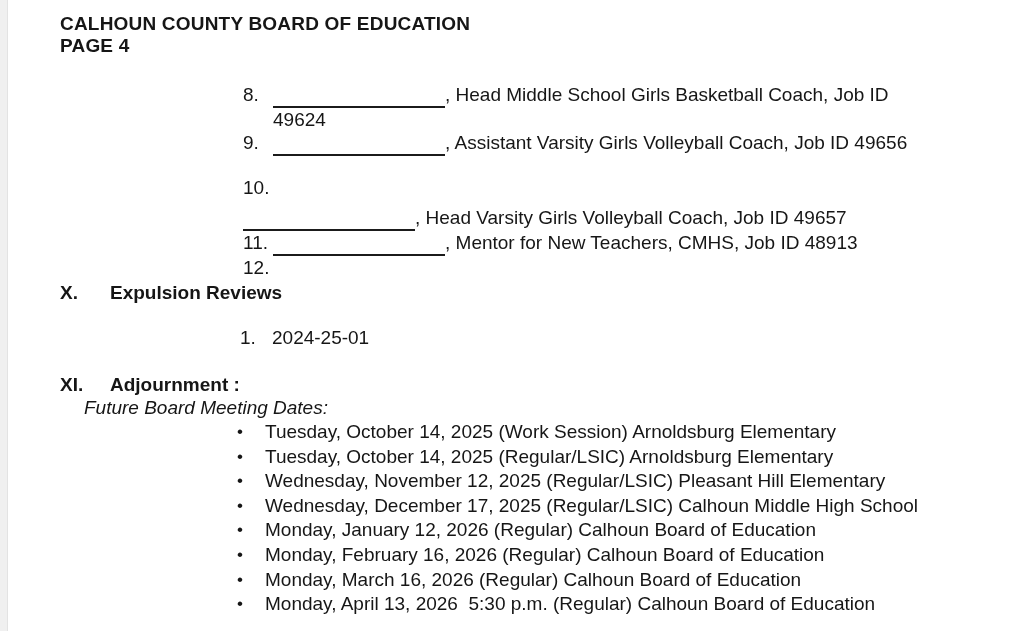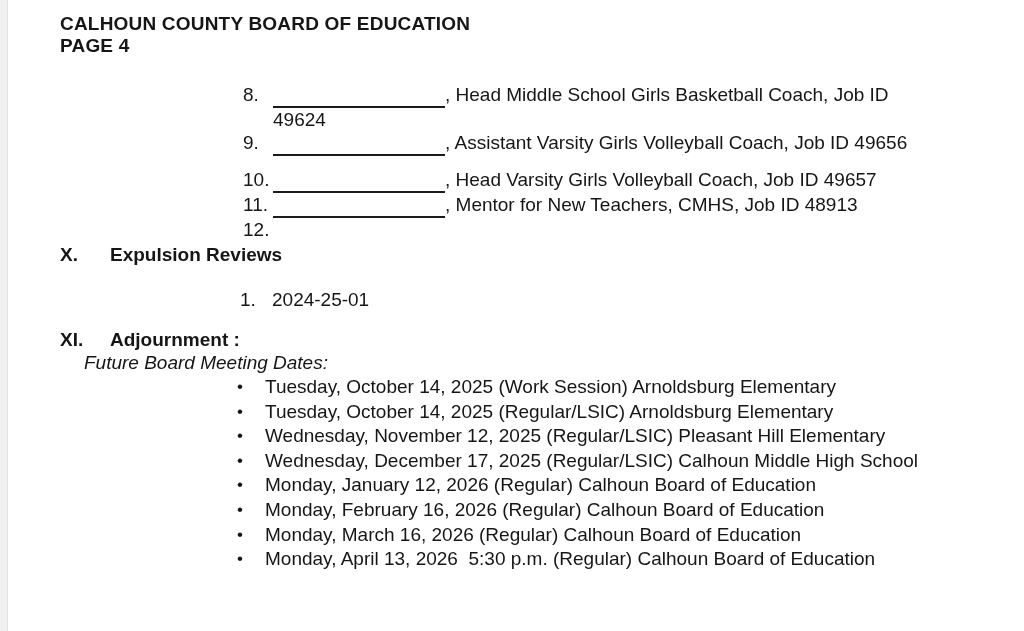--- a/index.html
+++ b/index.html
@@ -33,21 +33,22 @@
   }
   
   .roster {
     margin: 26px 0 0 243px;
     line-height: 23px;
   }
   .roster-item {
     display: flex;
   }
   .roster-item.gap-before {
-    margin-top: 12px;
+    margin-top: 20px;
+    flex-direction: column;
   }
   .roster-item .num {
     flex: 0 0 30px;
   }
   .item-body {
     white-space: pre;
   }
   .blank {
     display: inline-block;
     width: 172px;
@@ -60,21 +61,21 @@
   .section-heading {
     display: flex;
     margin-left: 60px;
     font-weight: 700;
     line-height: 23px;
   }
   .section-heading .numeral {
     flex: 0 0 50px;
   }
   .heading-expulsion { margin-top: 2px; }
-  .heading-adjournment { margin-top: 17px; }
+  .heading-adjournment { margin-top: 24px; }
   .expulsion-item {
     display: flex;
     margin: 22px 0 0 240px;
     line-height: 23px;
   }
   .expulsion-item .num {
     flex: 0 0 32px;
   }
   .subheading {
     margin-left: 84px;

